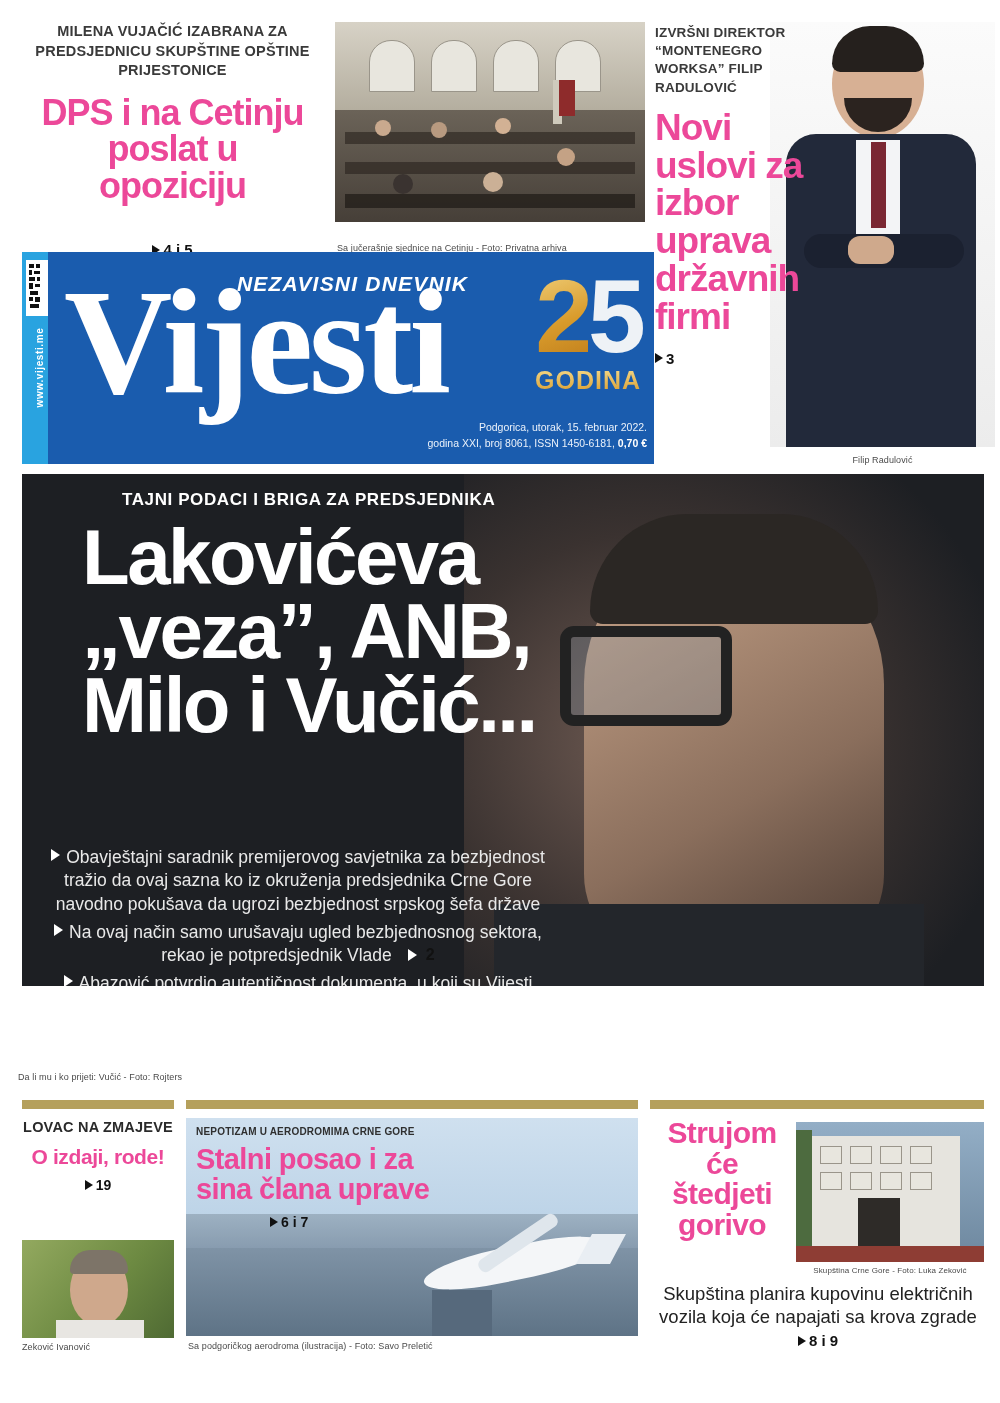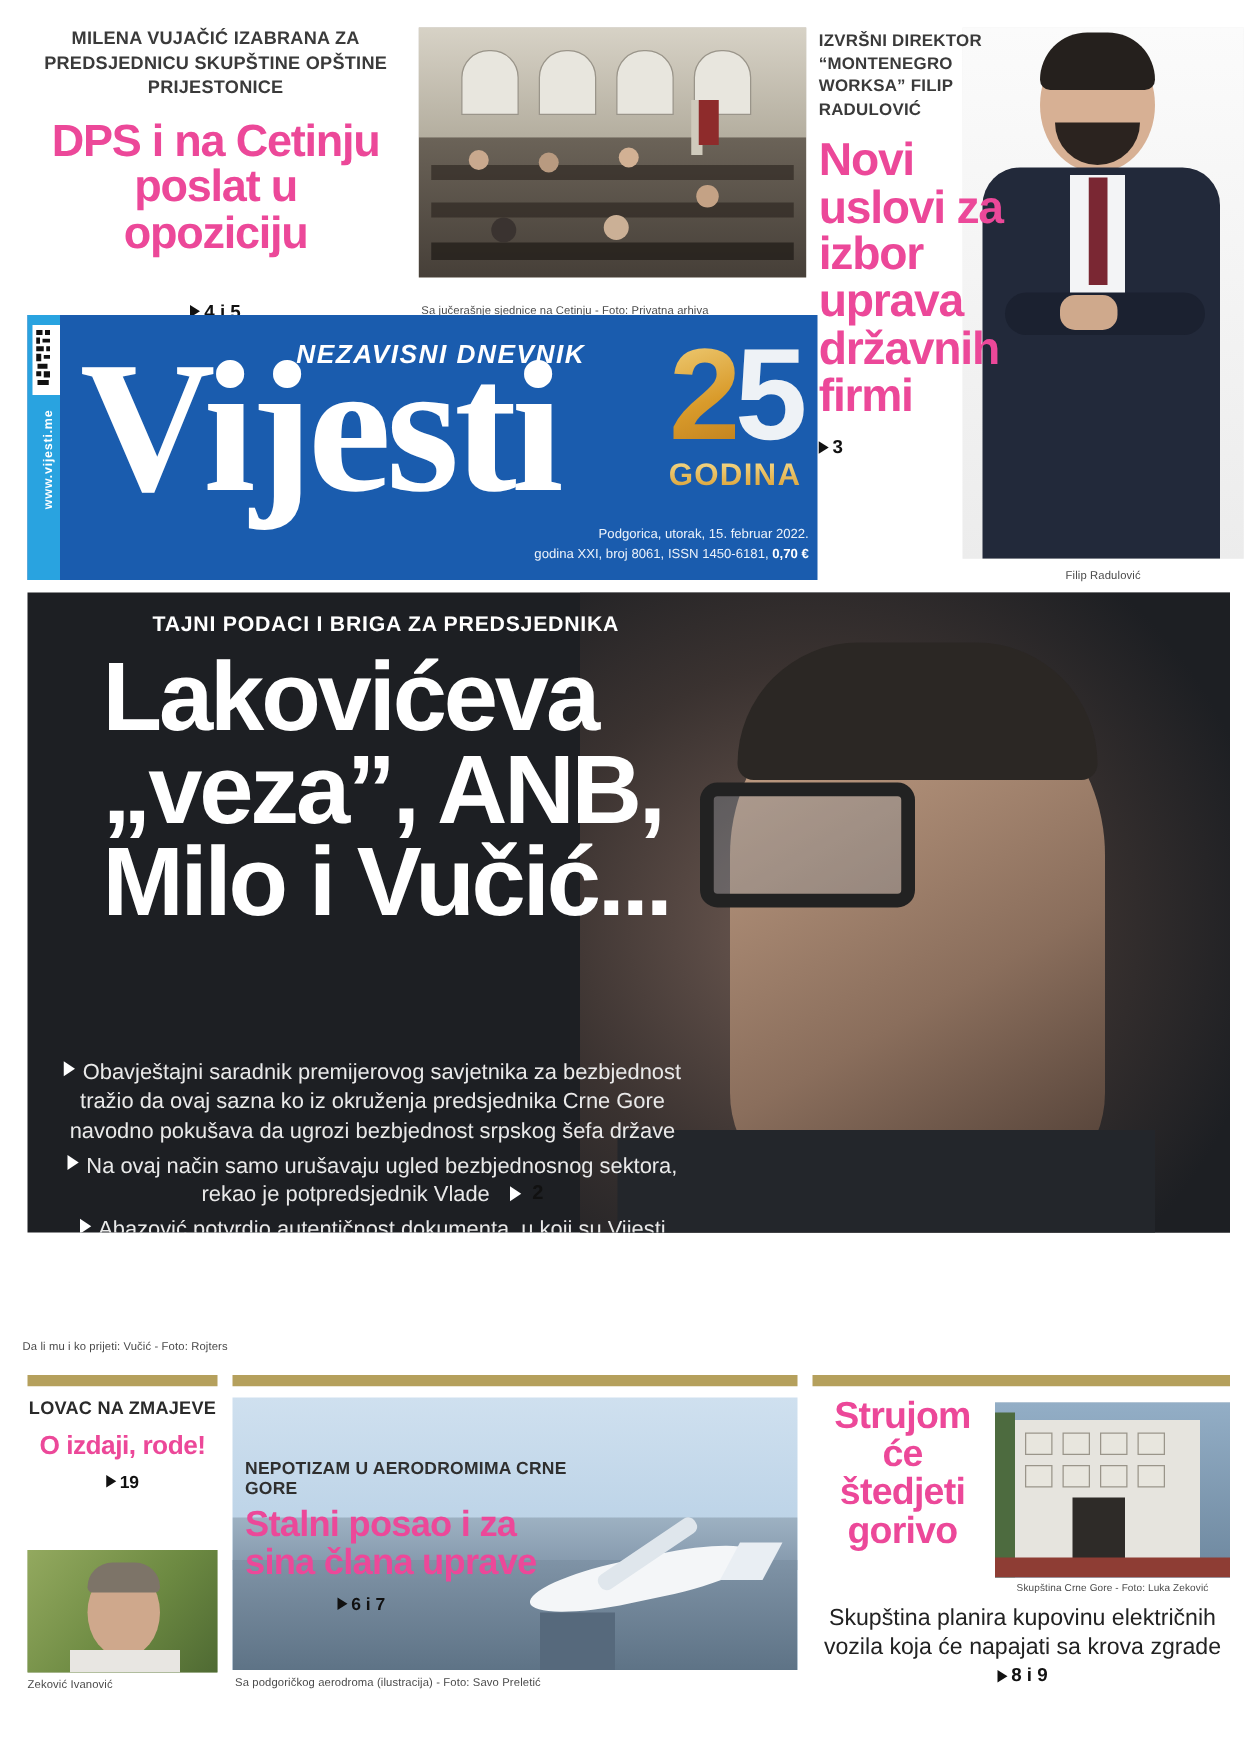--- a/index.html
+++ b/index.html
@@ -92,21 +92,21 @@
   #bl .hl{font-size:21px;margin-top:9px;letter-spacing:-.4px;}
   #bl .pgwrap{margin-top:10px;font-size:14px;}
   #bl-photo{left:22px;top:1240px;width:152px;height:98px;overflow:hidden;
             background:linear-gradient(160deg,#8aa05a,#5f7a3e);}
   #bl-cap{left:22px;top:1342px;width:152px;}
 
   
   #bm-photo{left:186px;top:1118px;width:452px;height:218px;overflow:hidden;
             background:linear-gradient(#cfe0ef 0%,#bcd3e7 48%,#9db8cf 100%);}
   #bm-text{left:196px;top:1126px;width:300px;}
-  #bm-text .kicker{font-size:14px;letter-spacing:.2px;color:#2f2f2f;margin-top:40px;}
+  #bm-text .kicker{font-size:10px;letter-spacing:.2px;color:#2f2f2f;}
   #bm-text .hl{font-size:29px;margin-top:8px;letter-spacing:-.6px;}
   #bm-text .pgwrap{margin-top:10px;margin-left:74px;font-size:14px;}
   #bm-cap{left:188px;top:1341px;width:450px;}
 
   
   #br-hl{left:652px;top:1118px;width:140px;text-align:center;font-size:30px;
          line-height:1.02;letter-spacing:-.6px;}
   #br-photo{left:796px;top:1122px;width:188px;height:140px;overflow:hidden;
             background:linear-gradient(#7e9ab4,#5d7a92);}
   #br-cap{left:796px;top:1266px;width:188px;text-align:center;font-size:8px;}

